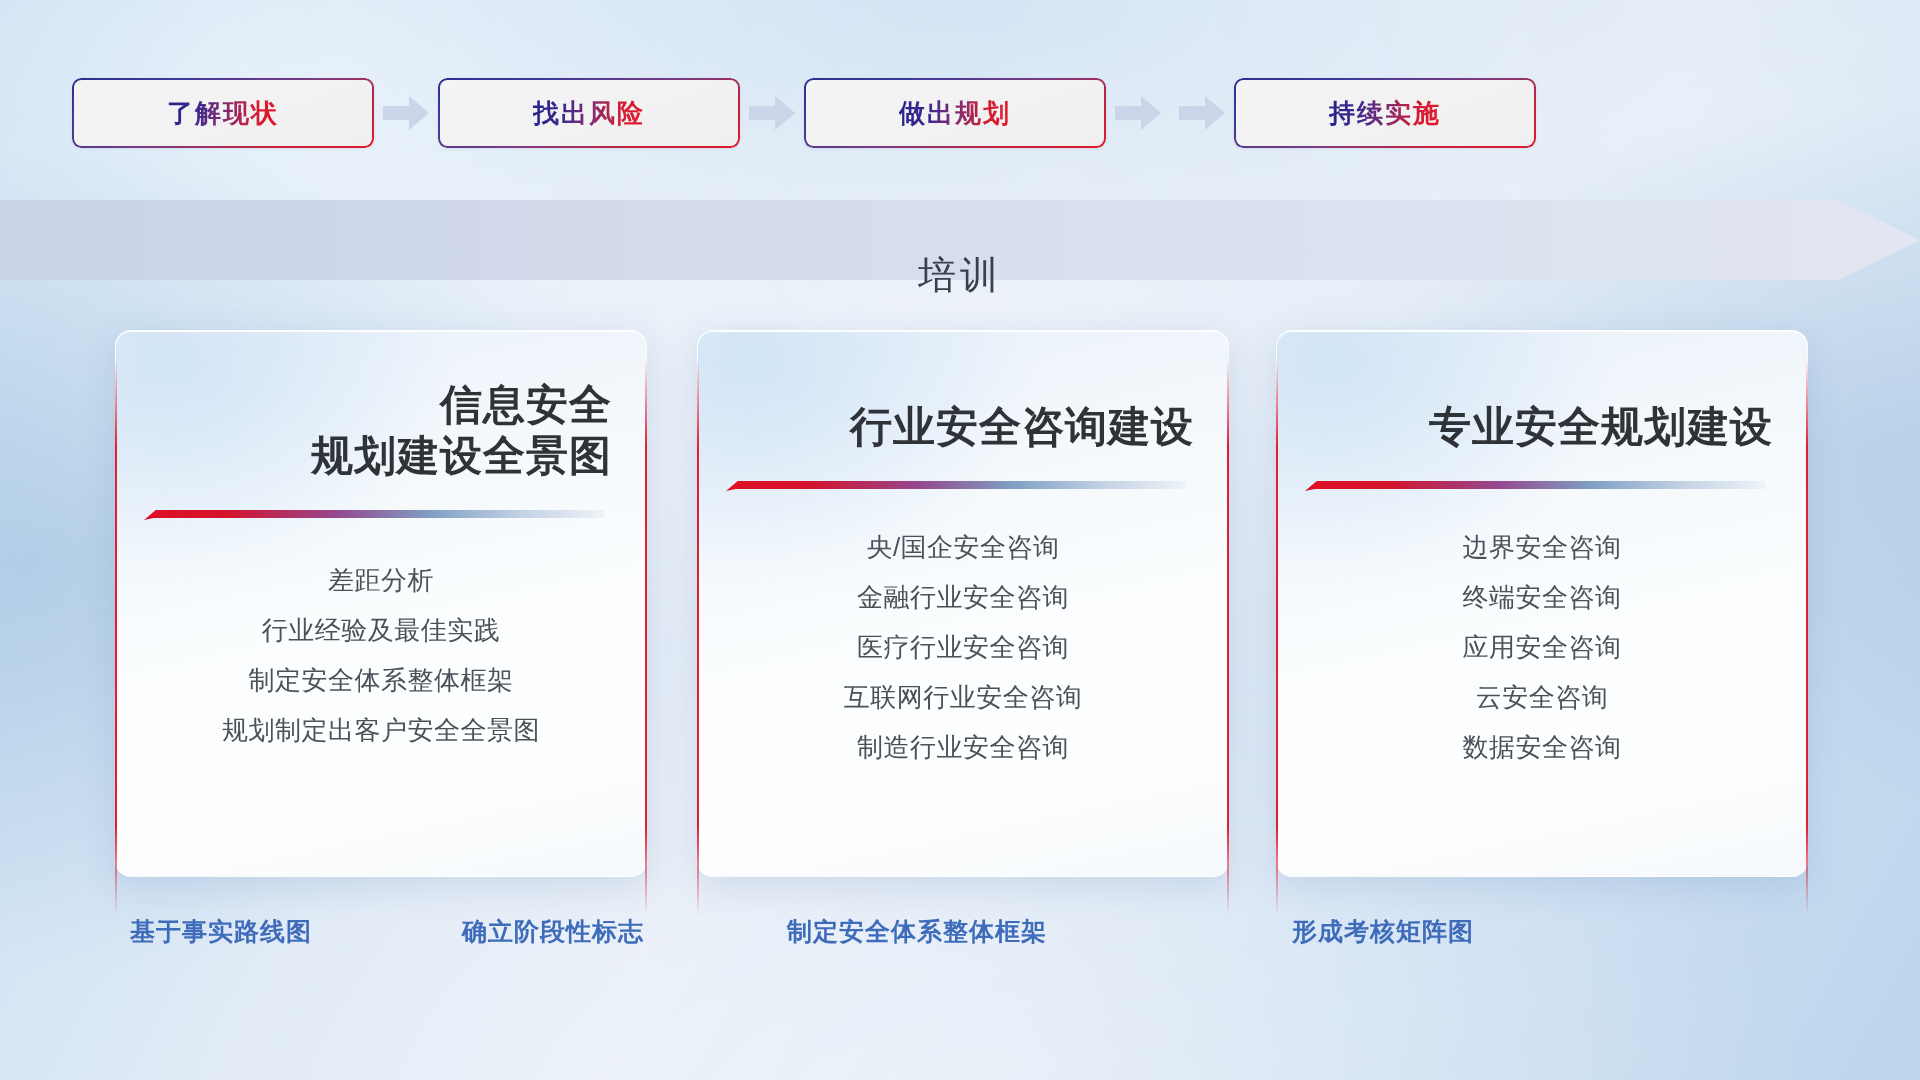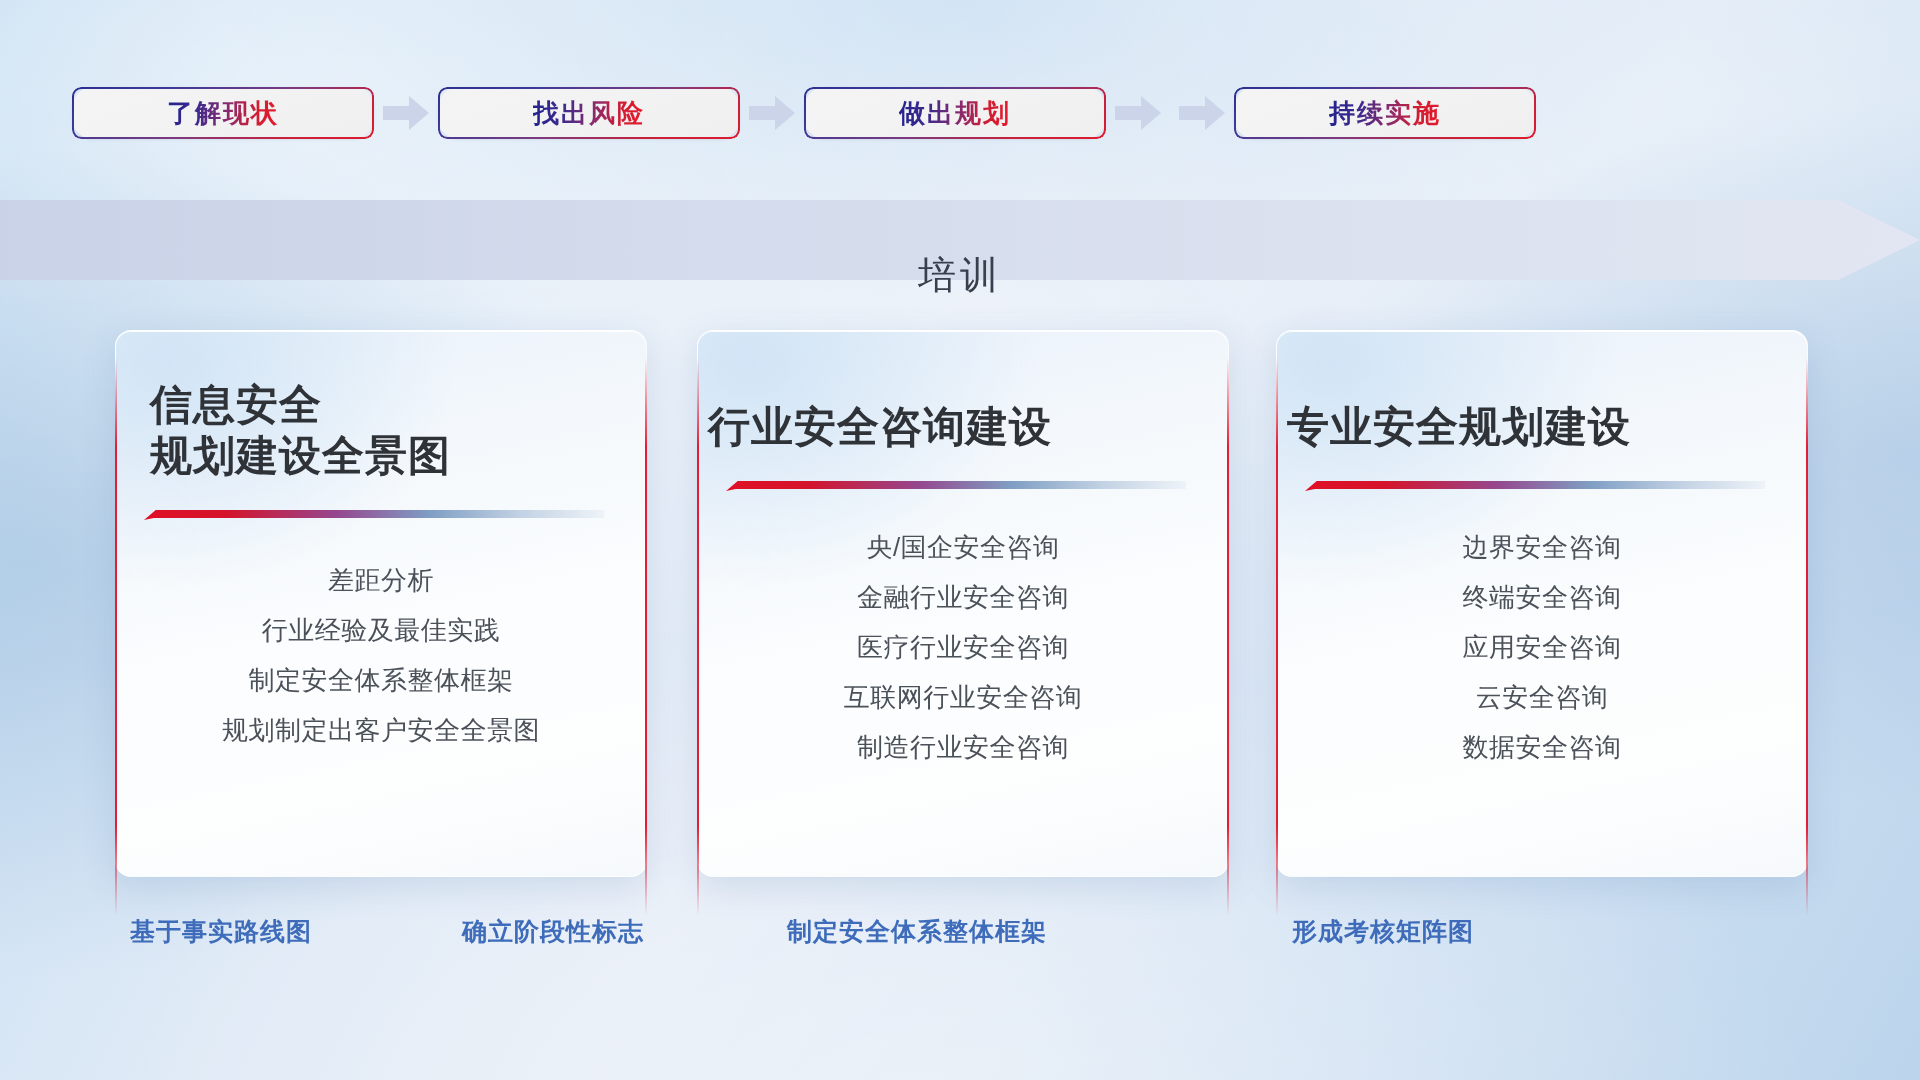--- a/index.html
+++ b/index.html
@@ -17,21 +17,21 @@
   .bg-tint{position:absolute;inset:0;pointer-events:none;
     background:
       radial-gradient(45% 55% at 2% 52%, rgba(120,165,205,.35) 0%, rgba(120,165,205,0) 70%),
       radial-gradient(40% 45% at 99% 42%, rgba(130,170,210,.30) 0%, rgba(130,170,210,0) 72%),
       radial-gradient(55% 40% at 50% 0%, rgba(150,195,232,.30) 0%, rgba(150,195,232,0) 70%);
   }
 
   
   .steps{position:absolute;left:72px;top:78px;width:1776px;height:70px;display:flex;align-items:center;}
   .step-box{
-    position:relative;flex:0 0 auto;width:302px;height:52px;border-radius:21px;
+    position:relative;flex:0 0 auto;width:302px;height:70px;border-radius:9px;
     background:linear-gradient(160deg,#f4f4f5 0%,#f2f2f3 55%,#efeff0 100%);
     display:flex;align-items:center;justify-content:center;
     box-shadow:0 1px 3px rgba(60,90,140,.10);
   }
   .step-box::before{
     content:"";position:absolute;inset:0;border-radius:9px;padding:1.6px;
     background:linear-gradient(158deg,#2d2f8f 0%,#3a3a9a 22%,#7b3a80 52%,#c8213a 78%,#e01b2d 100%);
     -webkit-mask:linear-gradient(#000 0 0) content-box,linear-gradient(#000 0 0);
     -webkit-mask-composite:xor;mask-composite:exclude;
   }
@@ -67,21 +67,21 @@
   .card#c1{left:115px;}
   .card#c2{left:697px;}
   .card#c3{left:1276px;}
   
   .card .edge{position:absolute;top:26px;bottom:-40px;width:2px;
     background:linear-gradient(180deg,rgba(226,30,54,0) 0%,#e21e36 16%,#e21e36 84%,rgba(226,30,54,0) 100%);}
   .card .edge.l{left:-1px;}
   .card .edge.r{right:-1px;}
 
   .card-title{
-    margin:0;padding:48px 34px 0;text-align:left;
+    margin:0;padding:48px 34px 0;text-align:right;
     font-size:42px;line-height:1.22;font-weight:700;color:#2f3338;letter-spacing:1px;
     white-space:pre-line;
   }
   .card#c2 .card-title,.card#c3 .card-title{padding-top:70px;padding-left:10px;}
 
   .divider{position:relative;height:12px;margin:28px 42px 0 28px;}
   .divider svg{display:block;}
 
   .bullets{list-style:none;margin:0;padding:34px 28px 0;text-align:center;}
   .bullets li{font-size:26px;line-height:1;color:#4a5159;padding:12px 0;letter-spacing:.5px;}

